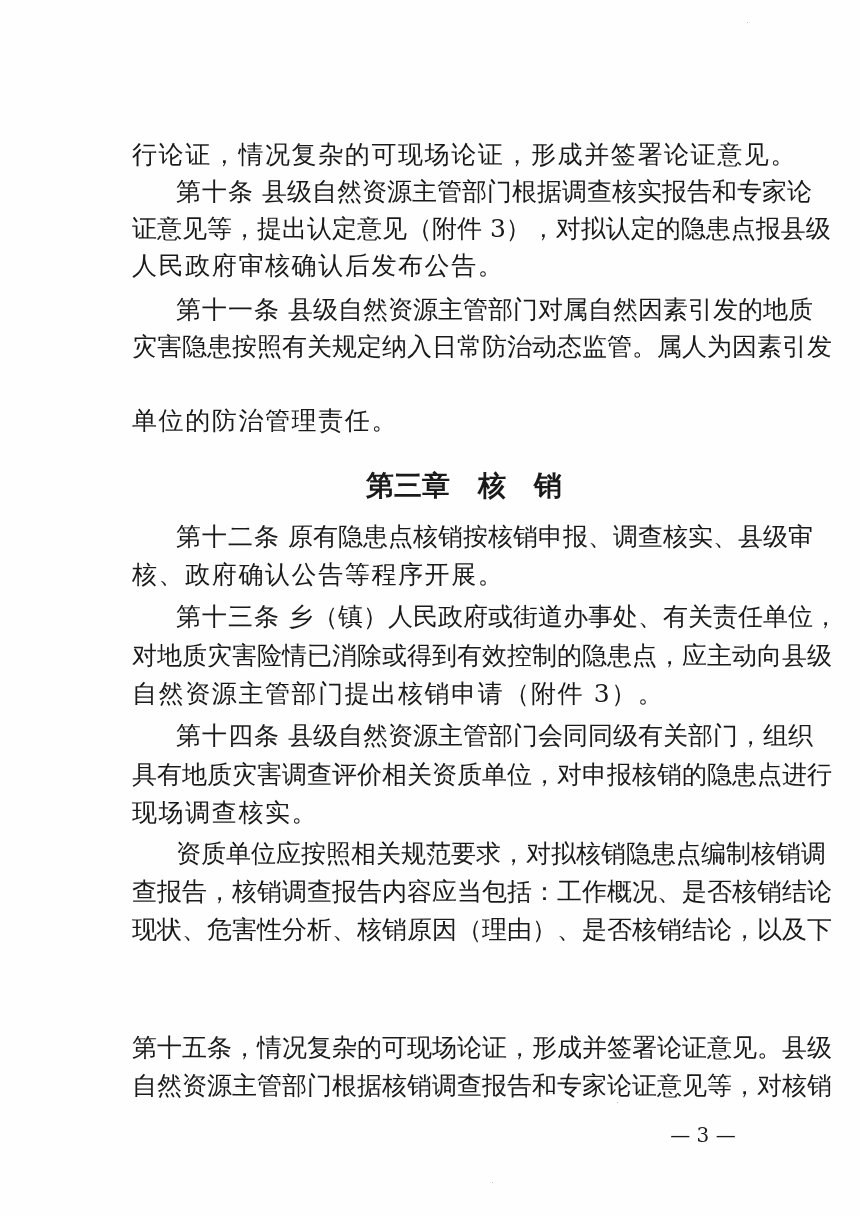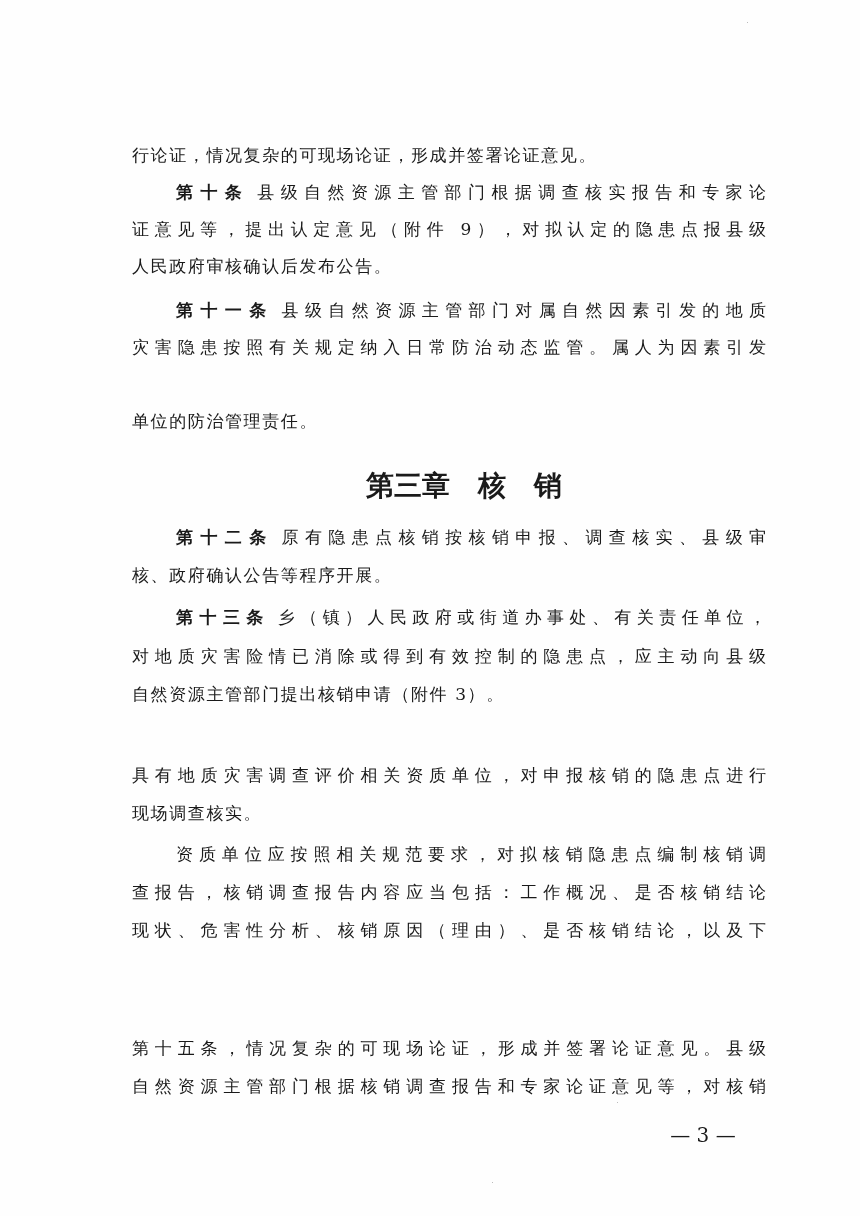--- a/index.html
+++ b/index.html
@@ -1,44 +1,44 @@
 <!DOCTYPE html>
 <html><head>
   <meta charset="utf-8">
   <style>
     html, body { margin: 0; padding: 0; background: #ffffff; }
     body { width: 860px; height: 1216px; position: relative; overflow: hidden;
            font-family: "DejaVu Serif", "Liberation Serif", serif; color: #1a1a1a; }
     .page { position: absolute; left: 0; top: 0; width: 860px; height: 1216px; background: #fefefe; }
     .line { position: absolute; left: 132px; width: 634px; height: 26px; line-height: 26px;
-            font-size: 17px; white-space: nowrap; text-align-last: justify; text-align: justify; }
+            font-size: 25px; white-space: nowrap; text-align-last: justify; text-align: justify; }
     .line.indent { left: 176px; width: 590px; }
     .line.short { text-align-last: left; letter-spacing: 1.6px; }
-    .kw { font-weight: bold; font-family: "DejaVu Sans", "Liberation Sans", sans-serif; letter-spacing: 1px; margin-right: 8px; }
+    .kw { font-weight: normal; font-family: "DejaVu Sans", "Liberation Sans", sans-serif; letter-spacing: 1px; margin-right: 8px; }
     .heading { position: absolute; top: 472px; left: 366px; width: 160px; height: 28px; line-height: 28px;
                font-size: 28px; font-family: "DejaVu Sans", "Liberation Sans", sans-serif; font-weight: bold;
                white-space: pre; }
     .pagenum { position: absolute; top: 1122px; left: 666px; width: 74px; height: 26px; line-height: 26px;
                font-size: 20px; text-align: center; white-space: pre; }
     .speck { position: absolute; width: 1px; height: 1px; background: #bbb; }
   </style>
 </head>
 <body>
 
 <div class="page">
 
   <div class="line short" style="top:142px">
     <span>行论证，情况复杂的可现场论证，形成并签署论证意见。</span>
   </div>
 
   <div class="line indent" style="top:179px">
     <span class="kw">第十条</span><span>县级自然资源主管部门根据调查核实报告和专家论</span>
   </div>
   <div class="line" style="top:216px">
-    <span>证意见等，提出认定意见（附件 9），对拟认定的隐患点报县级</span>
+    <span>证意见等，提出认定意见（附件 3），对拟认定的隐患点报县级</span>
   </div>
   <div class="line short" style="top:253px">
     <span>人民政府审核确认后发布公告。</span>
   </div>
 
   <div class="line indent" style="top:297px">
     <span class="kw">第十一条</span><span>县级自然资源主管部门对属自然因素引发的地质</span>
   </div>
   <div class="line" style="top:334px">
     <span>灾害隐患按照有关规定纳入日常防治动态监管。属人为因素引发</span>
@@ -59,20 +59,23 @@
   <div class="line indent" style="top:604px">
     <span class="kw">第十三条</span><span>乡（镇）人民政府或街道办事处、有关责任单位，</span>
   </div>
   <div class="line" style="top:643px">
     <span>对地质灾害险情已消除或得到有效控制的隐患点，应主动向县级</span>
   </div>
   <div class="line short" style="top:681px">
     <span>自然资源主管部门提出核销申请（附件 3）。</span>
   </div>
 
+  <div class="line indent" style="top:723px">
+    <span class="kw">第十四条</span><span>县级自然资源主管部门会同同级有关部门，组织</span>
+  </div>
   <div class="line" style="top:762px">
     <span>具有地质灾害调查评价相关资质单位，对申报核销的隐患点进行</span>
   </div>
   <div class="line short" style="top:800px">
     <span>现场调查核实。</span>
   </div>
 
   <div class="line indent" style="top:841px">
     <span>资质单位应按照相关规范要求，对拟核销隐患点编制核销调</span>
   </div>

